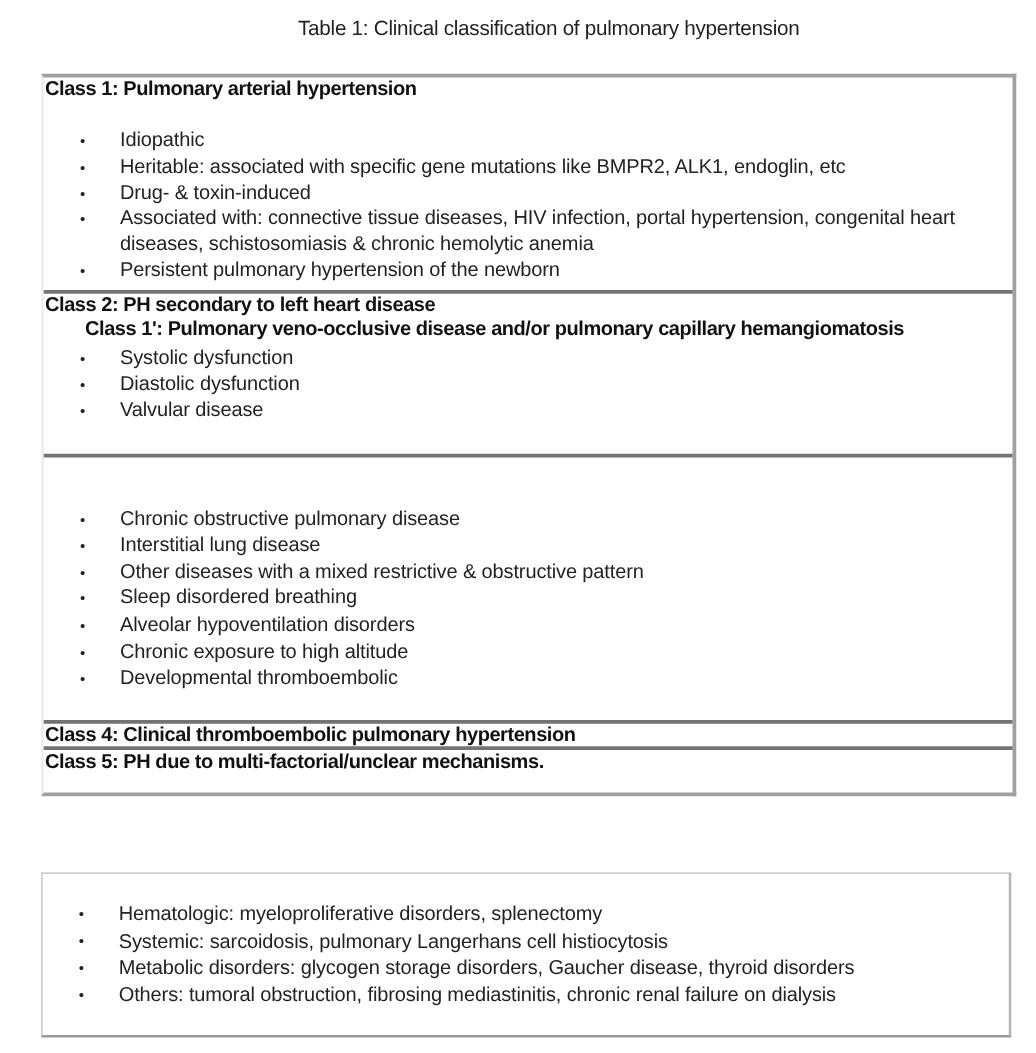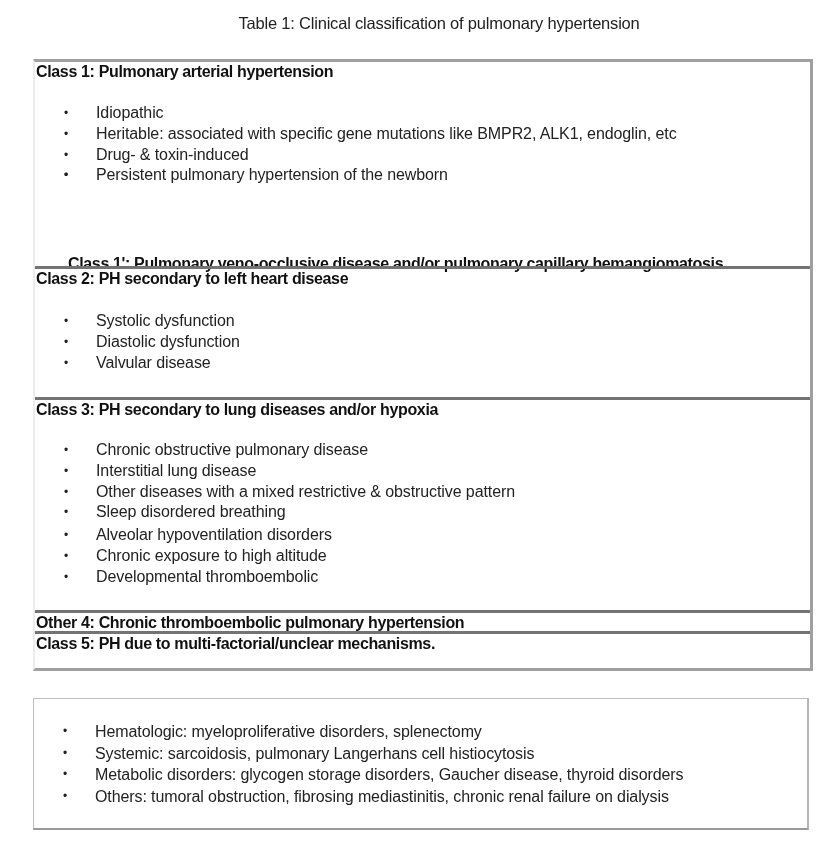--- a/index.html
+++ b/index.html
@@ -10,21 +10,21 @@
   .tbl { position: absolute; left: 33px; top: 59px; width: 775px;
          border-top: 3px solid #a0a0a0; border-right: 3px solid #a0a0a0; border-bottom: 3px solid #a0a0a0;
          border-left: 2px solid #ececec; }
   .row { position: relative; box-sizing: border-box; }
   .row + .row { border-top: 3px solid #737373; }
   .hdr { font-weight: bold; font-size: 16px; line-height: 20px; padding-left: 1px; letter-spacing: -0.35px; }
   .sub { font-weight: bold; font-size: 16px; line-height: 20px; padding-left: 1px; letter-spacing: -0.35px; }
   ul { list-style: none; margin: 0; padding: 0; }
   li { position: relative; padding-left: 61px; font-size: 16px; line-height: 20.8px; color: #222; letter-spacing: -0.1px; }
   li .bullet { position: absolute; left: 29px; top: 0; width: 10px; font-size: 12px; }
-  .r1 { height: 204px; }
+  .r1 { height: 170px; }
   .r1 ul { position: absolute; top: 41px; left: 0; right: 0; }
   .r1 .sub { position: absolute; top: 192px; left: 0; margin-left: 32px; }
   .r2 { height: 131px; }
   .r2 ul { position: absolute; top: 42px; left: 0; }
   .r3 { height: 213px; }
   .r3 ul { position: absolute; top: 40px; left: 0; }
   .r4 { height: 21px; }
   .r5 { height: 37px; }
   .box { position: absolute; left: 33px; top: 698px; width: 776px; height: 132px;
          border: 1px solid #bdbdbd; border-bottom: 2px solid #9a9a9a; border-right: 2px solid #b5b5b5; box-sizing: border-box; }
@@ -36,50 +36,49 @@
 
 <div class="caption">Table 1: Clinical classification of pulmonary hypertension</div>
 
 <div class="tbl">
   <div class="row r1">
     <div class="hdr">Class 1: Pulmonary arterial hypertension</div>
     <ul>
       <li><span class="bullet">•</span><span>Idiopathic</span></li>
       <li><span class="bullet">•</span><span>Heritable: associated with specific gene mutations like BMPR2, ALK1, endoglin, etc</span></li>
       <li><span class="bullet">•</span><span>Drug- &amp; toxin-induced</span></li>
-      <li style="padding-right:20px;"><span class="bullet">•</span></li>
+      <li style="padding-right:20px;"><span class="bullet">•</span><span>Associated with: connective tissue diseases, HIV infection, portal hypertension, congenital heart diseases, schistosomiasis &amp; chronic hemolytic anemia</span></li>
       <li><span class="bullet">•</span><span>Persistent pulmonary hypertension of the newborn</span></li>
     </ul>
     <div class="sub">Class 1': Pulmonary veno-occlusive disease and/or pulmonary capillary hemangiomatosis</div>
   </div>
 
   <div class="row r2">
     <div class="hdr">Class 2: PH secondary to left heart disease</div>
     <ul>
       <li><span class="bullet">•</span><span>Systolic dysfunction</span></li>
       <li><span class="bullet">•</span><span>Diastolic dysfunction</span></li>
       <li><span class="bullet">•</span><span>Valvular disease</span></li>
     </ul>
   </div>
 
   <div class="row r3">
-    <div class="hdr">Class 3: PH secondary to lung diseases and/or hypoxia</div>
     <ul>
       <li><span class="bullet">•</span><span>Chronic obstructive pulmonary disease</span></li>
       <li><span class="bullet">•</span><span>Interstitial lung disease</span></li>
       <li><span class="bullet">•</span><span>Other diseases with a mixed restrictive &amp; obstructive pattern</span></li>
       <li><span class="bullet">•</span><span>Sleep disordered breathing</span></li>
       <li style="margin-top:2px;"><span class="bullet">•</span><span>Alveolar hypoventilation disorders</span></li>
       <li><span class="bullet">•</span><span>Chronic exposure to high altitude</span></li>
       <li><span class="bullet">•</span><span>Developmental thromboembolic</span></li>
     </ul>
   </div>
 
   <div class="row r4">
-    <div class="hdr">Other 4: Chronic thromboembolic pulmonary hypertension</div>
+    <div class="hdr">Class 4: Clinical thromboembolic pulmonary hypertension</div>
   </div>
 
   <div class="row r5">
     <div class="hdr">Class 5: PH due to multi-factorial/unclear mechanisms.</div>
   </div>
 </div>
 
 <div class="box">
   <ul>
     <li><span class="bullet">•</span><span>Hematologic: myeloproliferative disorders, splenectomy</span></li>

